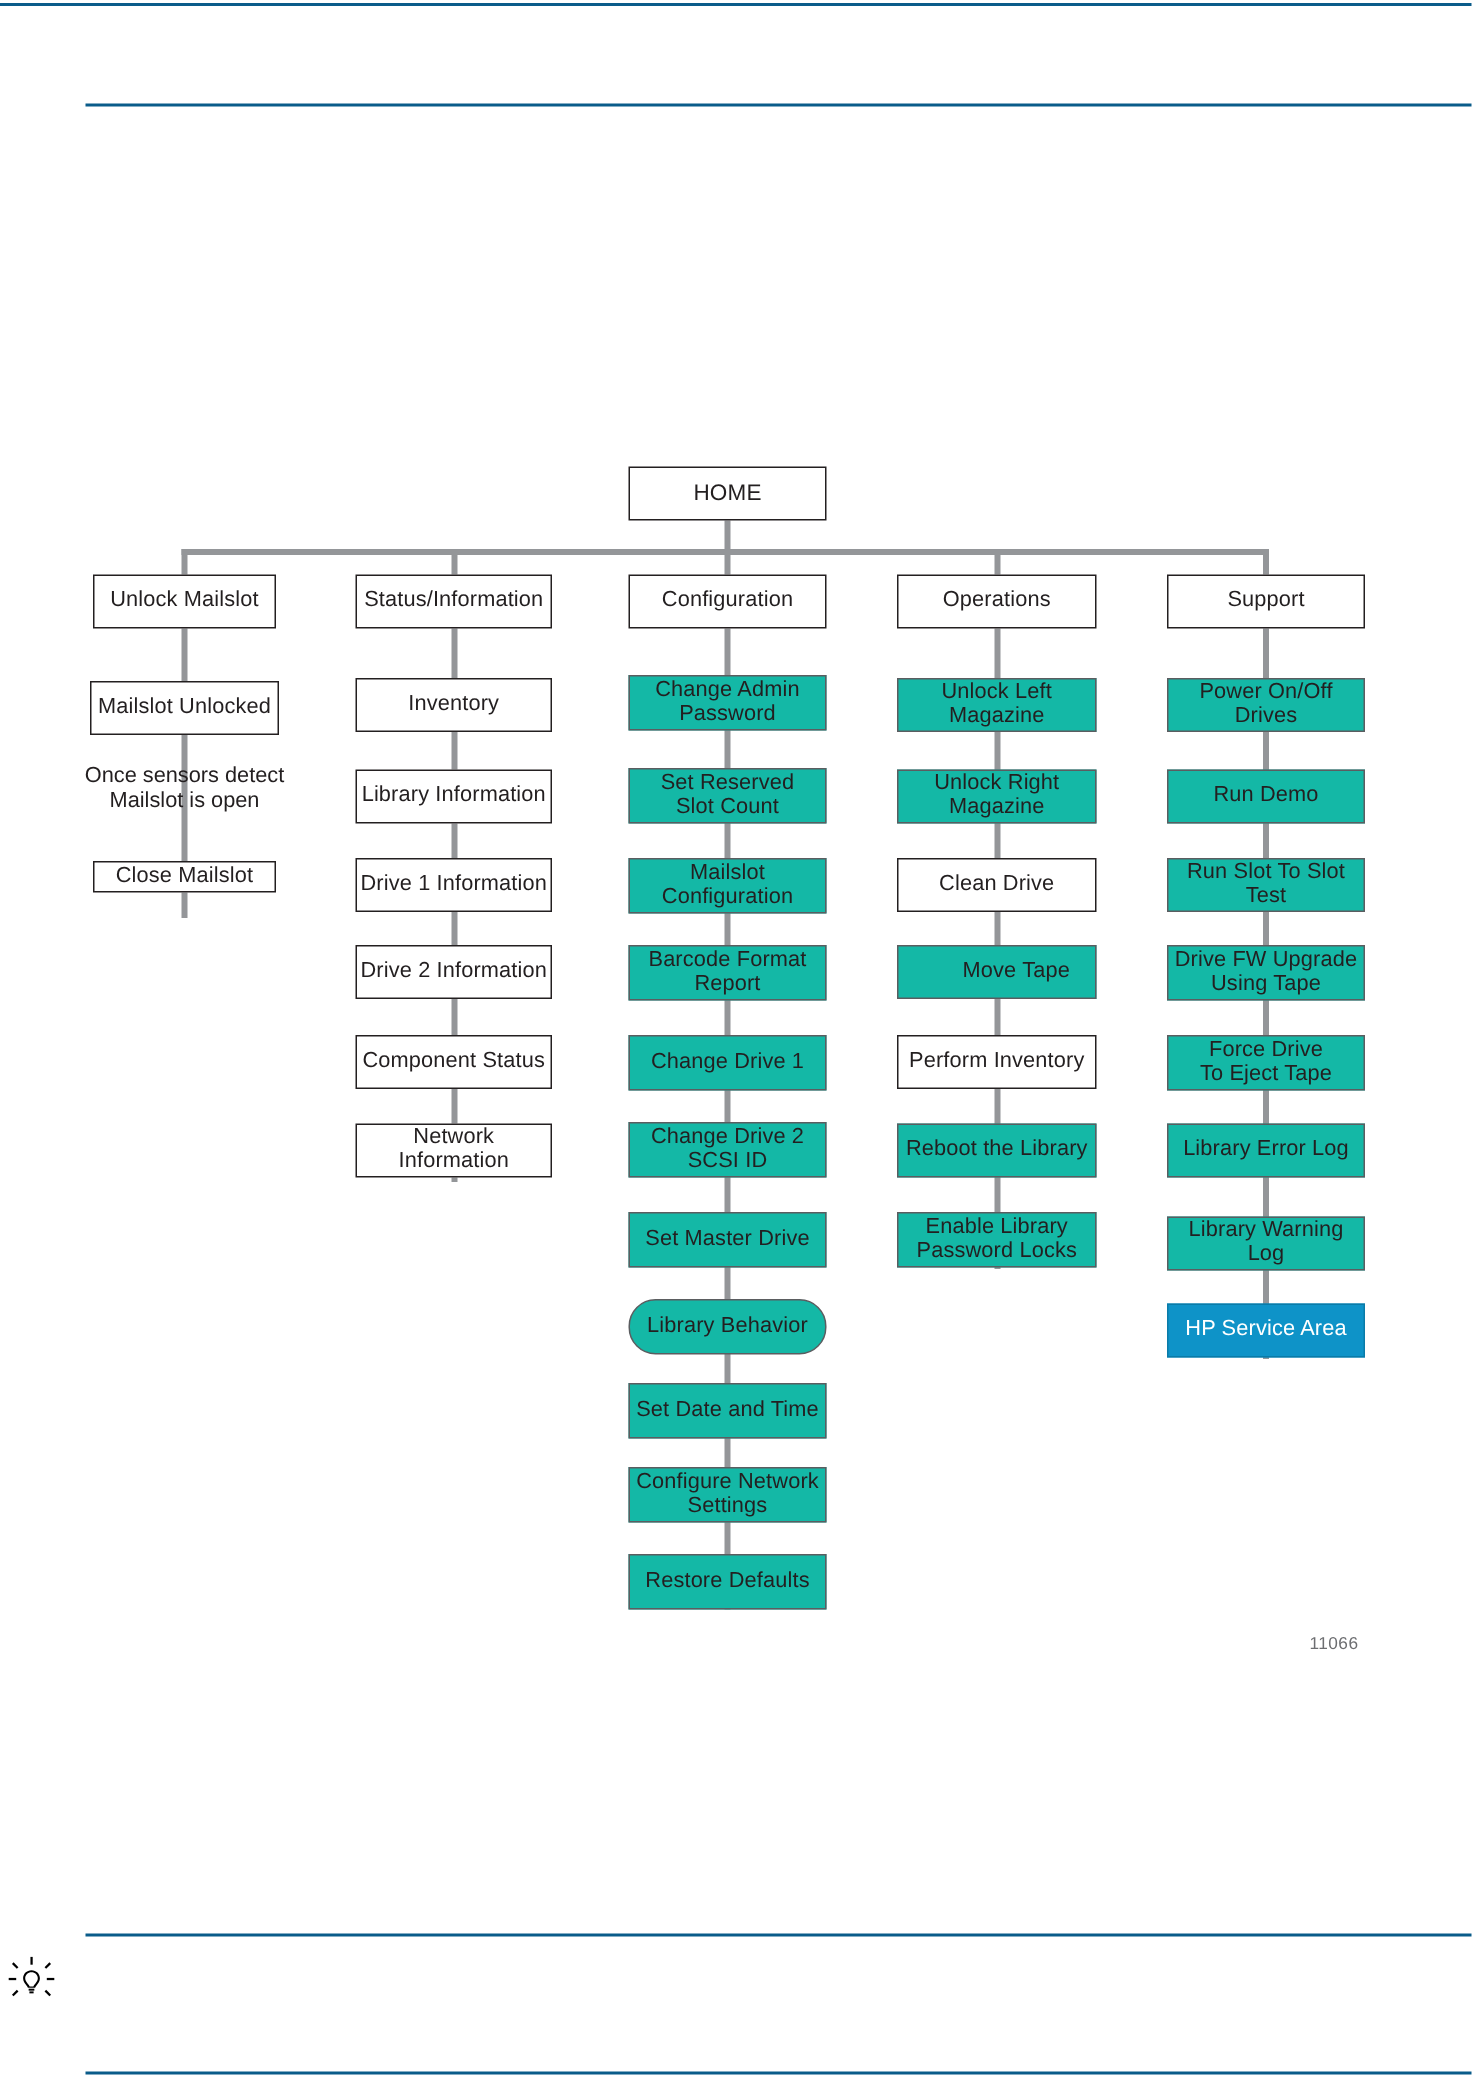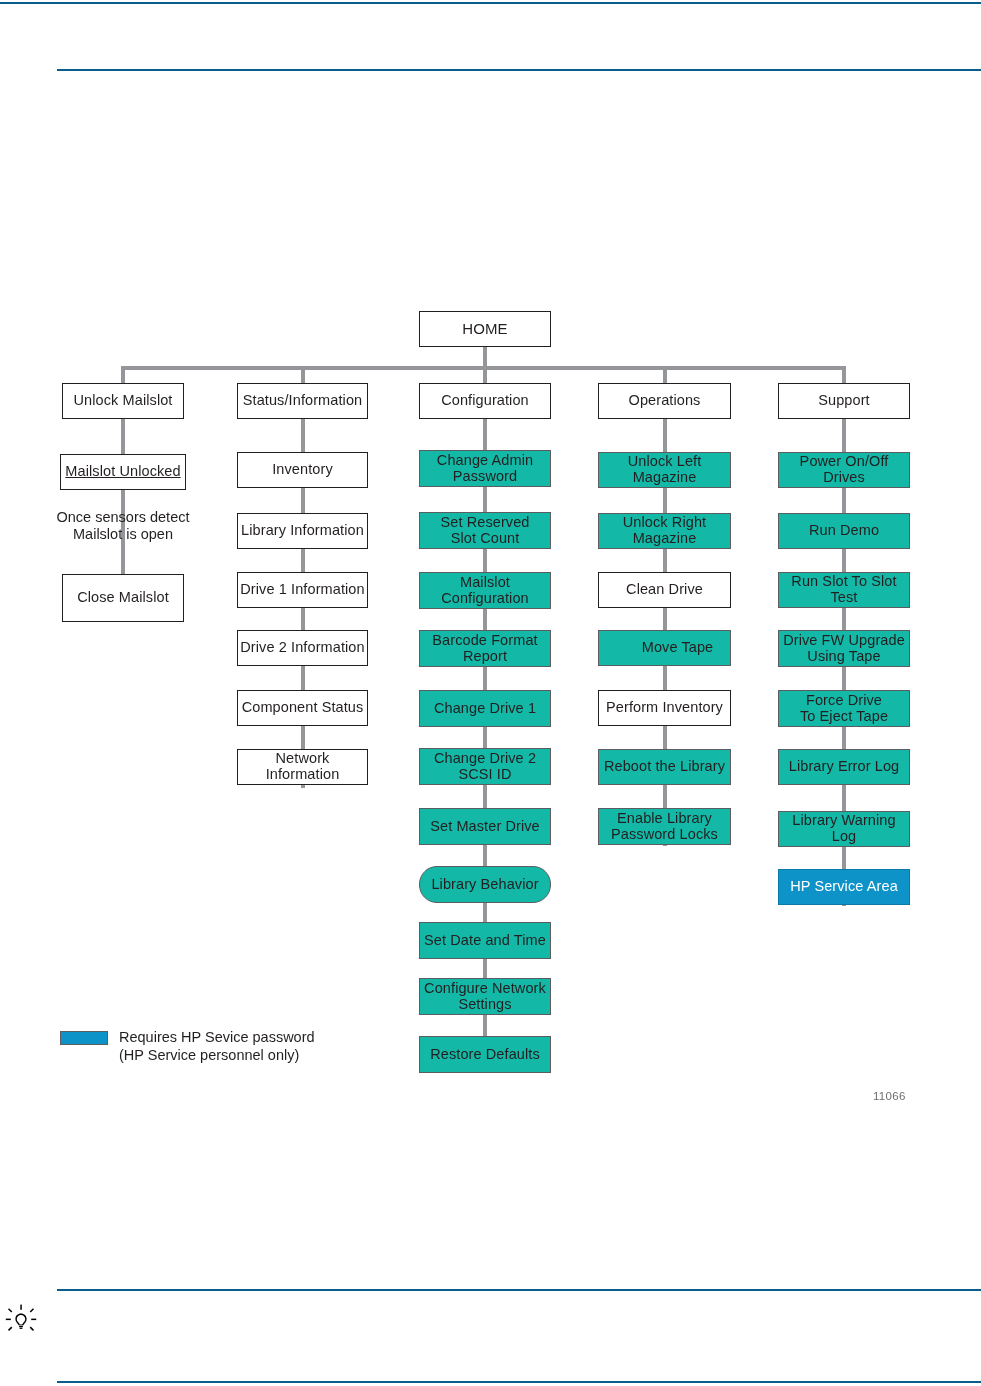--- a/index.html
+++ b/index.html
@@ -177,24 +177,24 @@
 
   <div class="conn conn-v" style="left:483px; top:418px; height:655px;"></div>
 
   <div class="conn conn-v" style="left:663px; top:418px; height:428px;"></div>
 
   <div class="conn conn-v" style="left:842px; top:418px; height:488px;"></div>
 
   <div class="node root" style="left:419px; top:311px; width:132px; height:36px;">HOME</div>
 
   <div class="node" style="left:62px; top:383px; width:122px; height:36px;">Unlock Mailslot</div>
-  <div class="node" style="left:60px; top:454px; width:126px; height:36px;text-decoration:underline;">Mailslot Unlocked</div>
+  <div class="node" style="left:60px; top:454px; width:126px; height:36px;">Mailslot Unlocked</div>
   <div class="note" style="left:48px; top:509px; width:150px;">Once sensors detect
 Mailslot is open</div>
-  <div class="node" style="left:62px; top:574px; width:122px; height:48px;">Close Mailslot</div>
+  <div class="node" style="left:62px; top:574px; width:122px; height:21px;">Close Mailslot</div>
 
   <div class="node" style="left:237px; top:383px; width:131px; height:36px;">Status/Information</div>
   <div class="node" style="left:237px; top:452px; width:131px; height:36px;">Inventory</div>
   <div class="node" style="left:237px; top:513px; width:131px; height:36px;">Library Information</div>
   <div class="node" style="left:237px; top:572px; width:131px; height:36px;">Drive 1 Information</div>
   <div class="node" style="left:237px; top:630px; width:131px; height:36px;">Drive 2 Information</div>
   <div class="node" style="left:237px; top:690px; width:131px; height:36px;">Component Status</div>
   <div class="node" style="left:237px; top:749px; width:131px; height:36px;">Network Information</div>
 
   <div class="node" style="left:419px; top:383px; width:132px; height:36px;">Configuration</div>
@@ -234,20 +234,15 @@
 Using Tape</div>
   <div class="node admin" style="left:778px; top:690px; width:132px; height:37px;">Force Drive
 To Eject Tape</div>
   <div class="node admin" style="left:778px; top:749px; width:132px; height:36px;">Library Error Log</div>
   <div class="node admin" style="left:778px; top:811px; width:132px; height:36px;">Library Warning Log</div>
   <div class="node service" style="left:778px; top:869px; width:132px; height:36px;">HP Service Area</div>
 
 </div>
 
 <div class="legend">
-  <div class="legend-row">
-    <div class="legend-swatch service"></div>
-    <div class="legend-text">Requires HP Sevice password
-(HP Service personnel only)</div>
-  </div>
 </div>
 
 <div class="figure-id">11066</div>
 
 </body></html>

